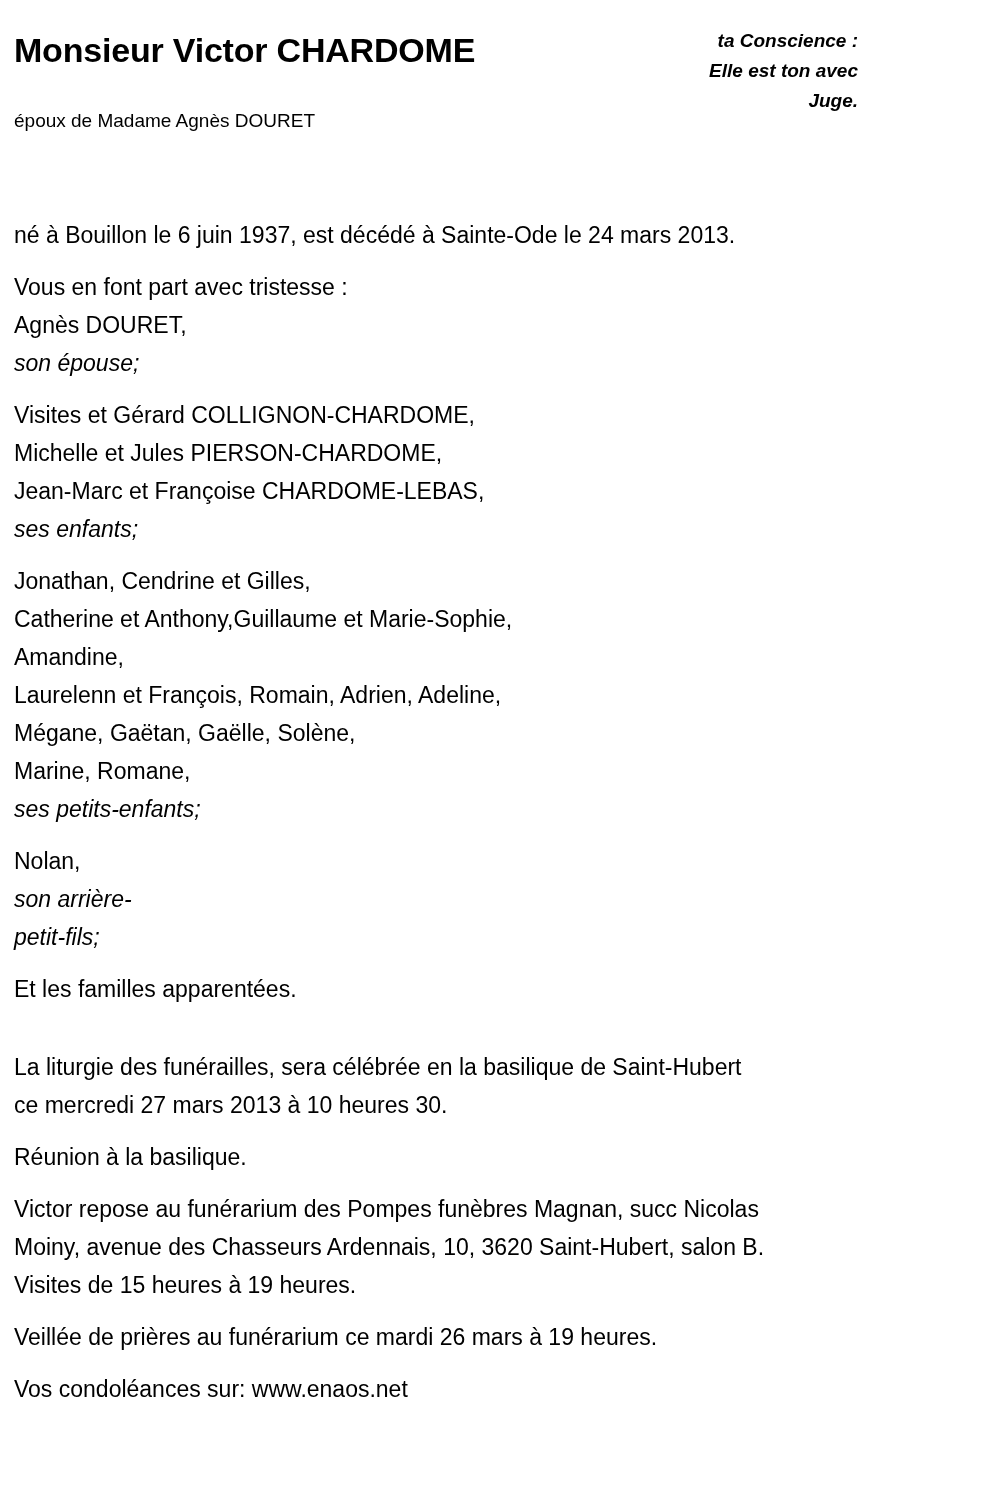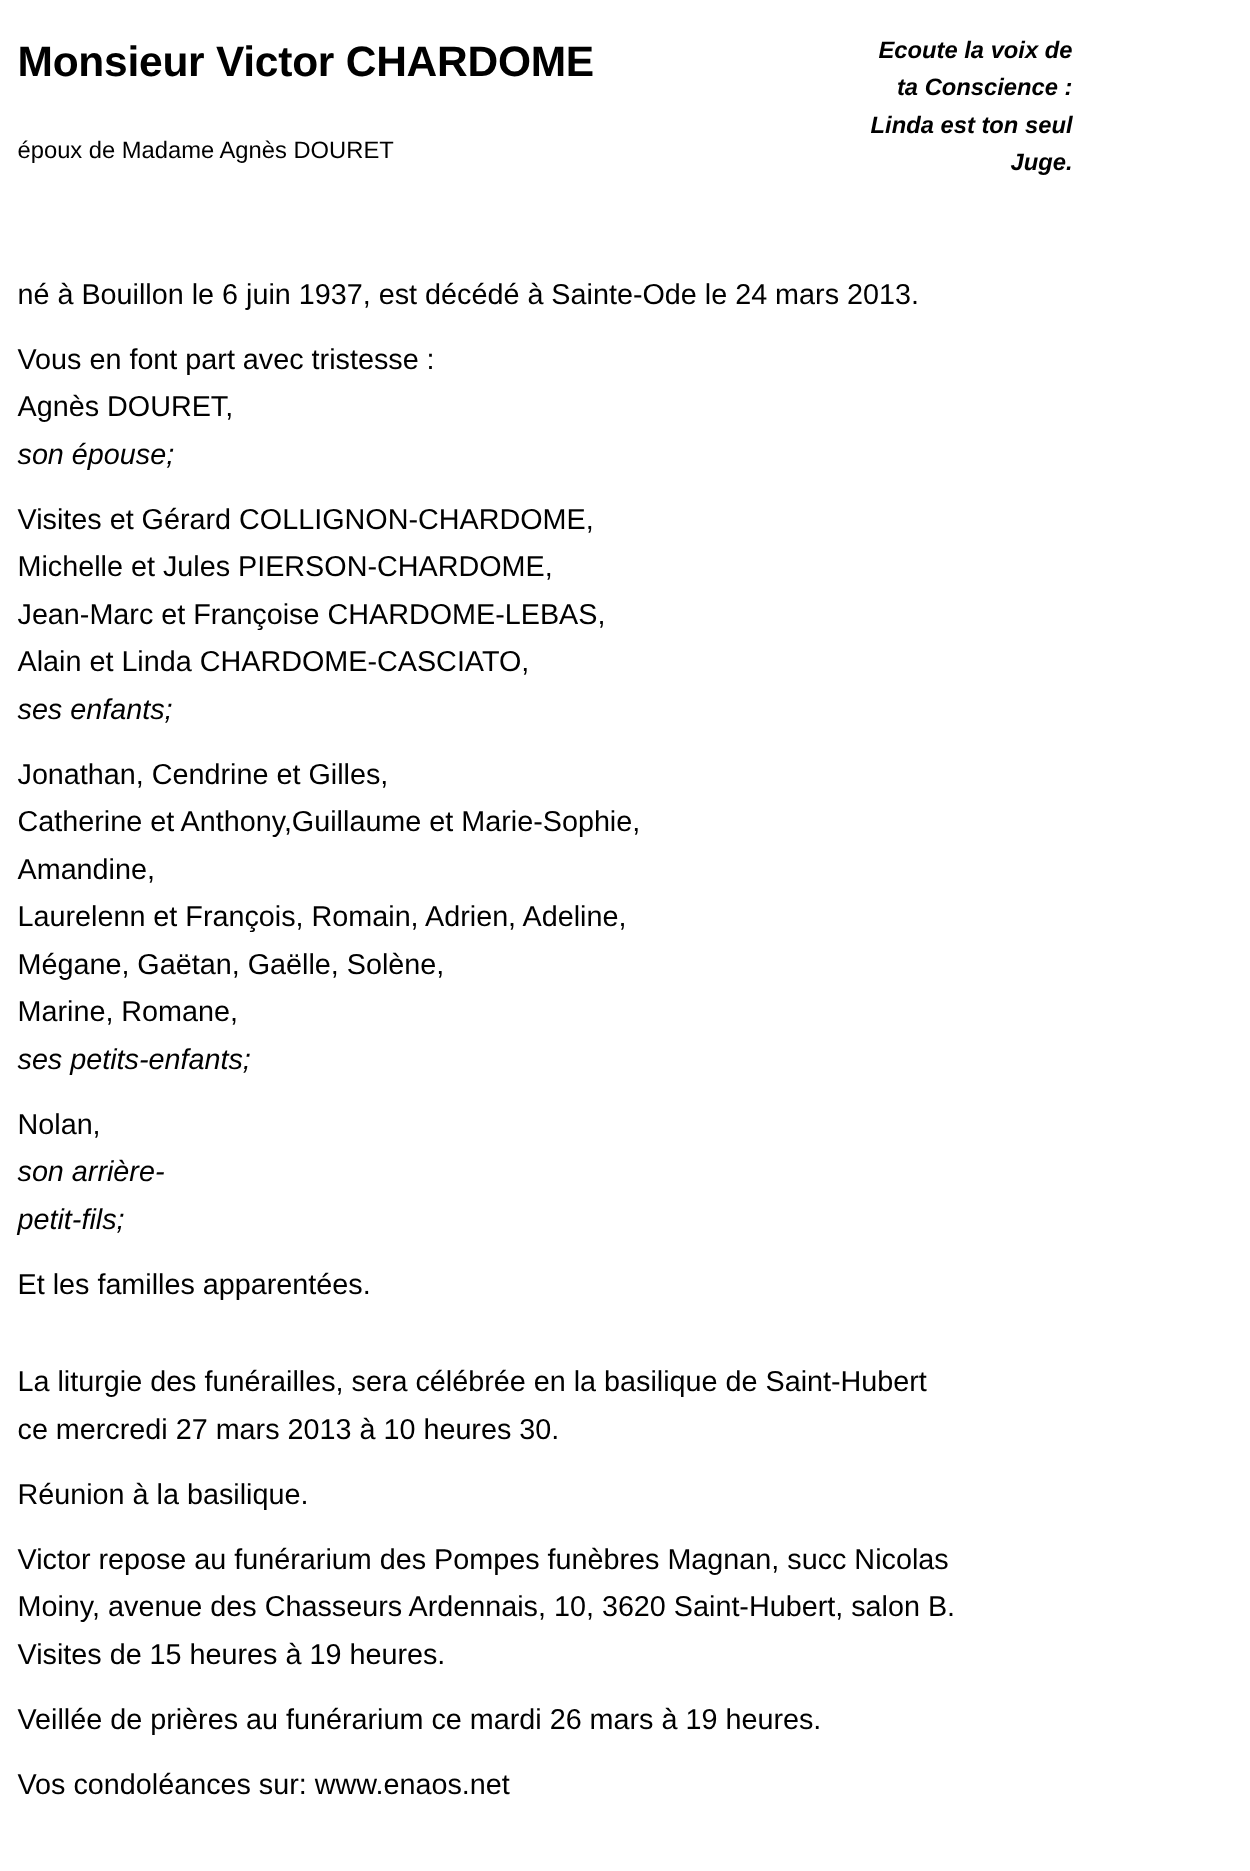--- a/index.html
+++ b/index.html
@@ -83,23 +83,22 @@
 </style>
 </head>
 <body>
 
 <div class="notice">
 
   <div class="header">
     <h1 class="deceased-name">Monsieur Victor CHARDOME</h1>
 
     <div class="epigraph">
-      <div>Ecoute la voix de</div>
       <div>ta Conscience :</div>
-      <div>Linda est ton seul</div>
+      <div>Elle est ton avec</div>
       <div>Juge.</div>
     </div>
 
     <p class="spouse-of">époux de Madame Agnès DOURET</p>
   </div>
 
   <div class="body-text">
 
     <div class="gap-lg"></div>
 
@@ -117,21 +116,20 @@
       <span class="line">Agnès DOURET,</span>
       <span class="relation">son épouse;</span>
     </div>
 
     <div class="gap-sm"></div>
 
     <div class="block">
       <span class="line">Visites et Gérard COLLIGNON-CHARDOME,</span>
       <span class="line">Michelle et Jules PIERSON-CHARDOME,</span>
       <span class="line">Jean-Marc et Françoise CHARDOME-LEBAS,</span>
-      <span class="line">Alain et Linda CHARDOME-CASCIATO,</span>
       <span class="relation">ses enfants;</span>
     </div>
 
     <div class="gap-sm"></div>
 
     <div class="block">
       <span class="line">Jonathan, Cendrine et Gilles,</span>
       <span class="line">Catherine et Anthony,Guillaume et Marie-Sophie,</span>
       <span class="line">Amandine,</span>
       <span class="line">Laurelenn et François, Romain, Adrien, Adeline,</span>

